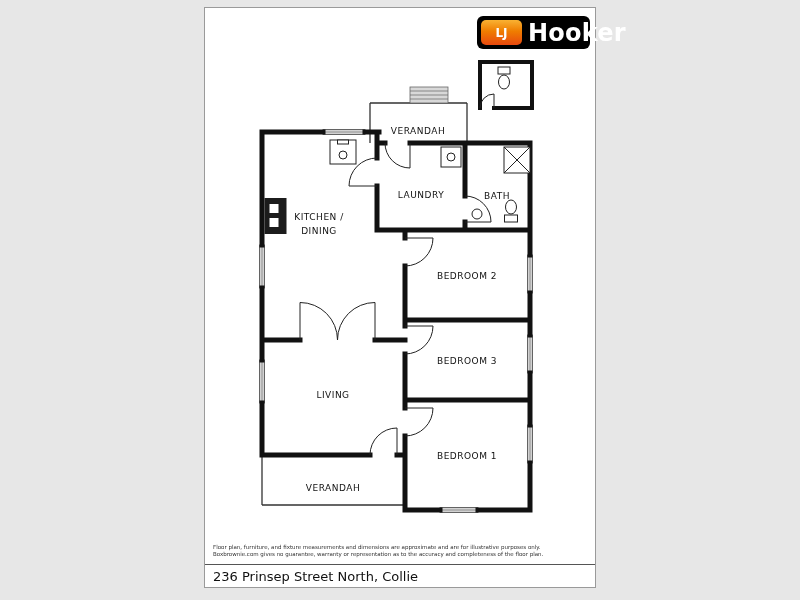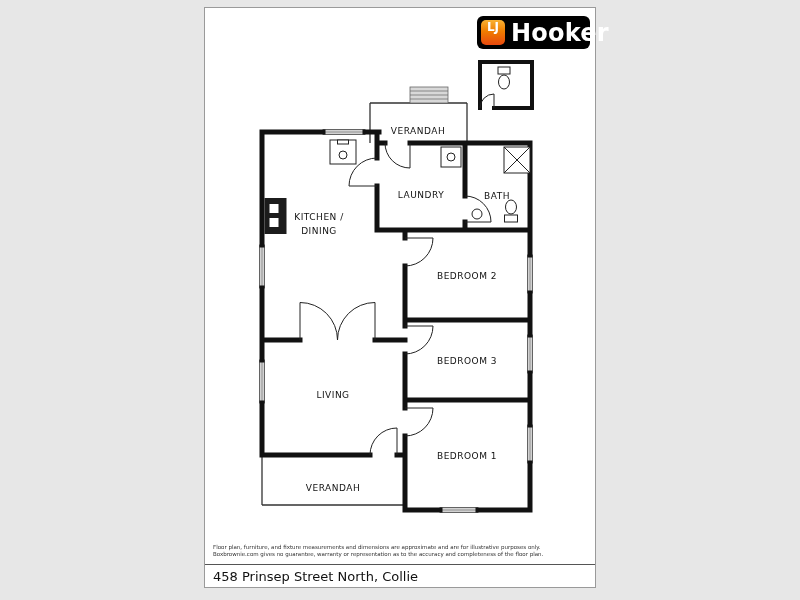--- a/index.html
+++ b/index.html
@@ -7,23 +7,23 @@
   body { background:#e7e7e7; font-family:"DejaVu Sans", "Liberation Sans", sans-serif; position:relative; }
   .page {
     position:absolute; left:204px; top:7px; width:392px; height:581px;
     background:#ffffff; border:1px solid #9a9a9a;
   }
   .logo {
     position:absolute; top:8px; right:5px; width:113px; height:33px;
     background:#000; border-radius:6px; display:flex; align-items:center; padding:0 8px 0 4px;
   }
   .logo-square {
-    width:24px; height:25px; border-radius:5px;
+    width:41px; height:25px; border-radius:5px;
     background:linear-gradient(180deg,#f9b233 0%,#ef7d00 45%,#e8490f 100%);
-    display:flex; justify-content:center; flex:0 0 auto;
+    display:flex; align-items:center; justify-content:center; flex:0 0 auto;
   }
   .logo-lj { color:#fff; font-weight:bold; font-size:12px; letter-spacing:0; }
   .logo-name { color:#fff; font-weight:bold; font-size:24px; margin-left:6px; letter-spacing:0.2px; }
   svg.plan { position:absolute; left:0; top:0; }
   .room-label { font-size:9px; letter-spacing:0.5px; fill:#111; }
   .footer-divider { position:absolute; left:0; top:556px; width:100%; border-top:1px solid #555; }
   .disclaimer { position:absolute; left:8px; top:536px; font-size:5.5px; line-height:7px; color:#333; width:370px; }
   .address { position:absolute; left:8px; top:561px; font-size:13px; color:#111; }
 </style>
 </head>
@@ -134,15 +134,15 @@
     </g>
   </svg>
 
   <div class="disclaimer">
     <div>Floor plan, furniture, and fixture measurements and dimensions are approximate and are for illustrative purposes only.</div>
     <div>Boxbrownie.com gives no guarantee, warranty or representation as to the accuracy and completeness of the floor plan.</div>
   </div>
 
   <div class="footer-divider"></div>
 
-  <div class="address">458 Prinsep Street North, Collie</div>
+  <div class="address">236 Prinsep Street North, Collie</div>
 
 </div>
 
 </body></html>

